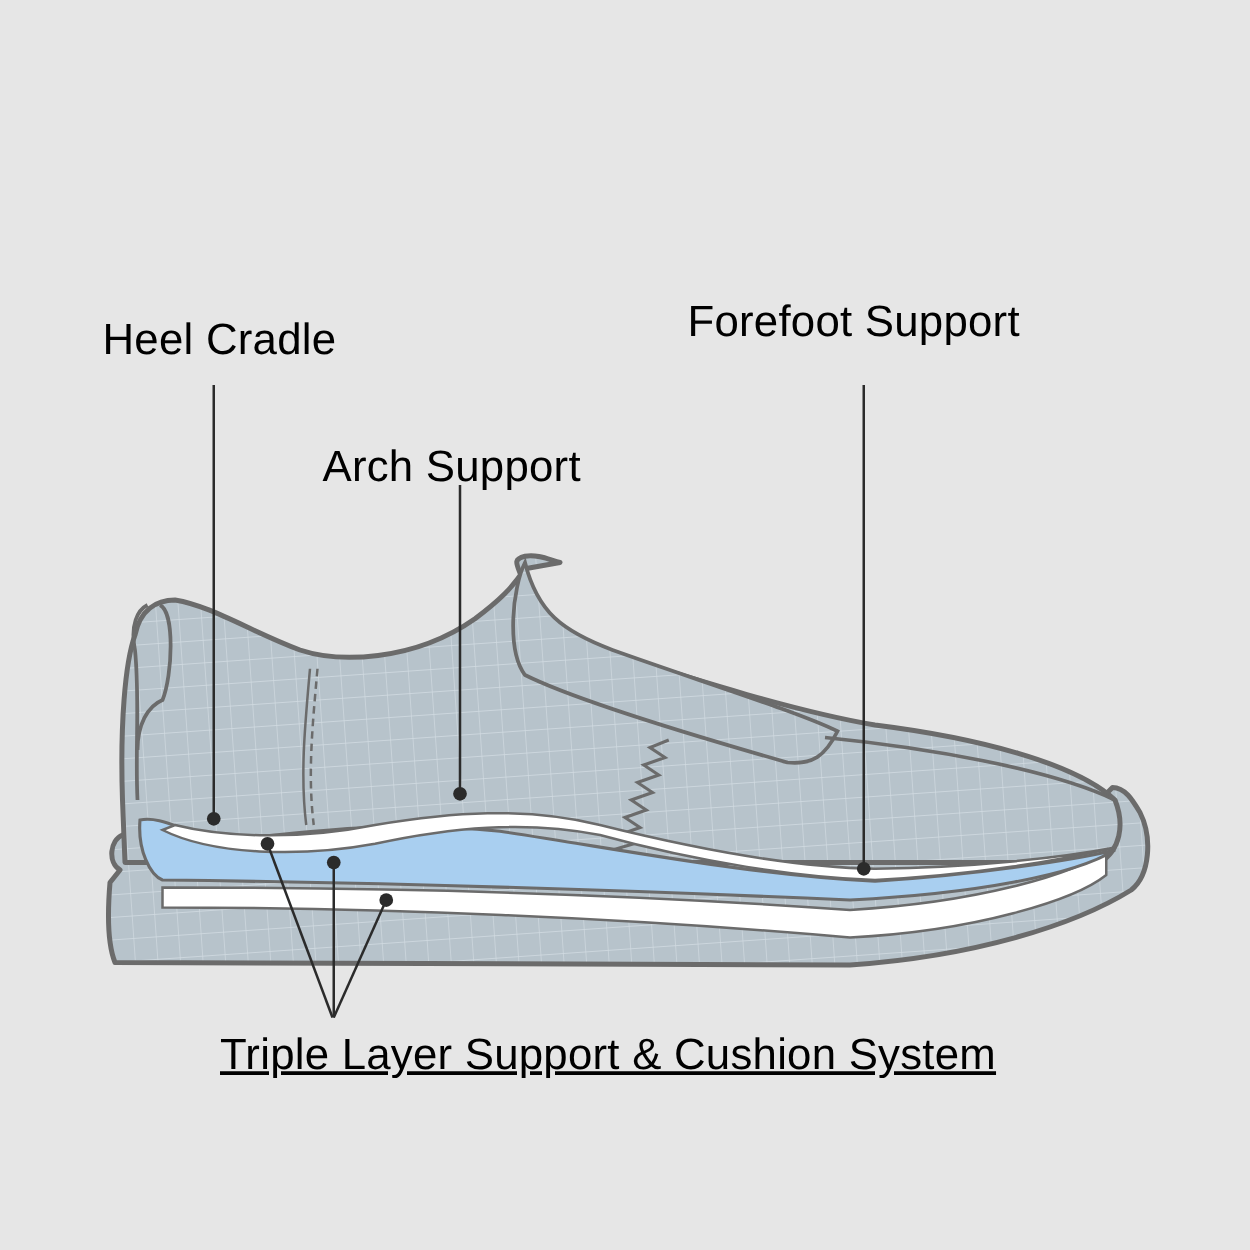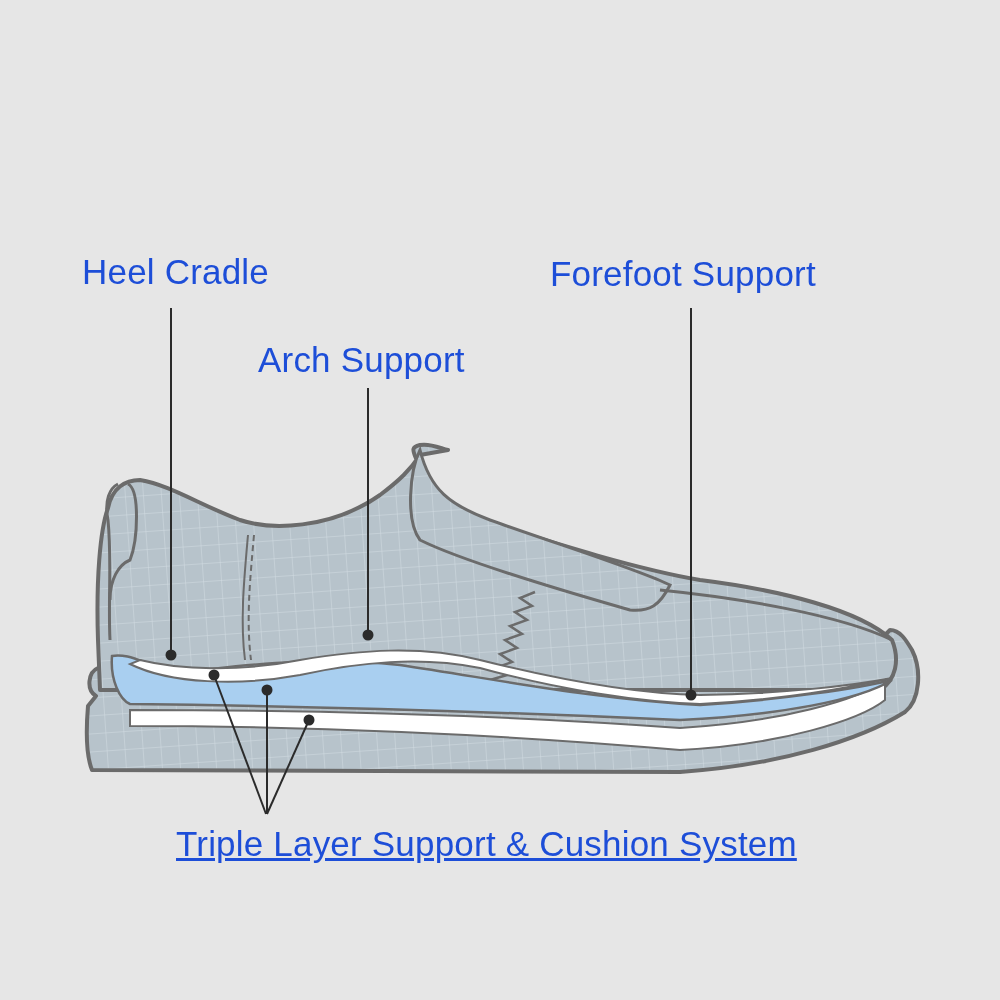--- a/index.html
+++ b/index.html
@@ -1,18 +1,18 @@
 <!DOCTYPE html>
 <html><head>
   <meta charset="utf-8">
   <style>
     html, body { margin: 0; padding: 0; }
     body { width: 1000px; height: 1000px; background: #e6e6e6; position: relative; overflow: hidden;
       font-family: "Liberation Sans", "DejaVu Sans", sans-serif; }
-    .label { position: absolute; color: #1d4ed8; font-size: 35px; font-weight: 400; letter-spacing: 0.2px; white-space: nowrap; line-height: 1; }
+    .label { position: absolute; color: #000000; font-size: 35px; font-weight: 400; letter-spacing: 0.2px; white-space: nowrap; line-height: 1; }
     svg { position: absolute; left: 0; top: 0; }
   </style>
 </head>
 <body>
 
 <svg width="1000" height="1000" viewBox="0 0 1000 1000">
   <defs>
     <pattern id="grid" width="18" height="18" patternUnits="userSpaceOnUse" patternTransform="rotate(-4)">
       <rect width="18" height="18" fill="#b7c3cb"></rect>
       <path d="M18 0 L0 0 0 18" fill="none" stroke="#d3dde3" stroke-width="1"></path>
@@ -53,15 +53,15 @@
     <circle cx="171" cy="655" r="5.5"></circle>
     <circle cx="368" cy="635" r="5.5"></circle>
     <circle cx="691" cy="695" r="5.5"></circle>
     <circle cx="214" cy="675" r="5.5"></circle>
     <circle cx="267" cy="690" r="5.5"></circle>
     <circle cx="309" cy="720" r="5.5"></circle>
   </g>
 </svg>
 
 <div class="label" style="left:82px; top:254px;">Heel Cradle</div>
-<div class="label" style="left:258px; top:342px;">Arch Support</div>
-<div class="label" style="left:550px; top:256px;">Forefoot Support</div>
+<div class="label" style="left:258px; top:356px;">Arch Support</div>
+<div class="label" style="left:550px; top:240px;">Forefoot Support</div>
 <div class="label" style="left:176px; top:826px;text-decoration:underline;">Triple Layer Support &amp; Cushion System</div>
 
 </body></html>

